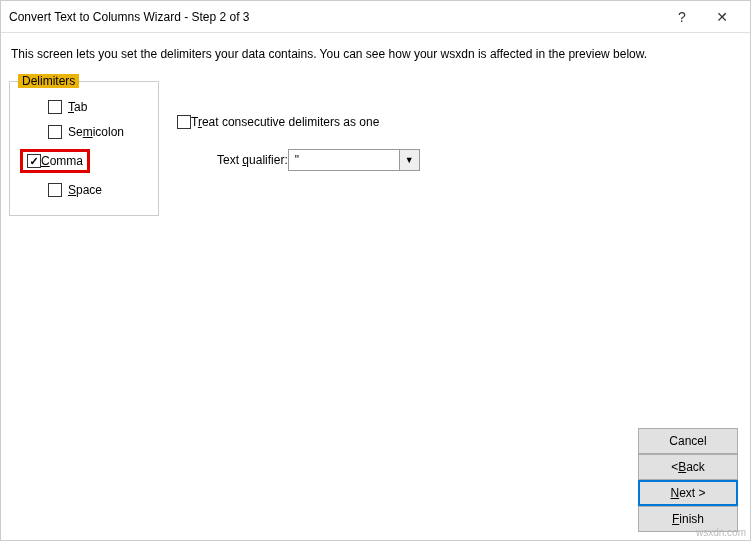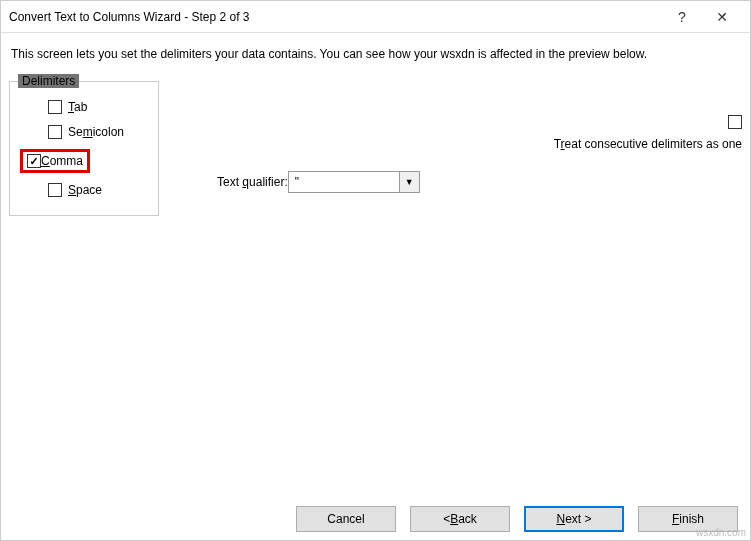--- a/index.html
+++ b/index.html
@@ -36,21 +36,21 @@
     .fieldset {
       border: 1px solid #ccc;
       padding: 10px 10px 10px 10px;
       position: relative;
       margin-top: 6px;
     }
     .fieldset-legend {
       position: absolute;
       top: -8px;
       left: 8px;
-      background: #737373;
+      background: #eab308;
       padding: 0 4px;
       font-size: 12px;
     }
     .delimiters-box { width: 150px; }
     .checkbox-row {
       display: flex;
       align-items: center;
       gap: 6px;
       margin: 5px 0;
       height: 20px;
@@ -77,21 +77,21 @@
       display: inline-flex;
       align-items: center;
     }
     .other-input {
       width: 40px;
       height: 20px;
       border: 1px solid #999;
       margin-left: 10px;
     }
     .right-col { flex: 1; padding-top: 40px; }
-    .consec-row { display: flex; align-items: flex-end; gap: 8px; margin-bottom: 20px; flex-direction: column; }
+    .consec-row { display: flex; align-items: flex-end; margin-bottom: 20px; }
     .qualifier-row { display: flex; align-items: center; gap: 0; margin-left: 40px; }
     .qualifier-select {
       display: flex;
       align-items: center;
       border: 1px solid #999;
       height: 22px;
     }
     .qualifier-select .sel-val { width: 110px; padding: 0 6px; font-size: 12px; }
     .qualifier-select .sel-btn {
       width: 20px;
@@ -137,21 +137,21 @@
       padding: 0 6px;
       margin-top: 2px;
       font-size: 10px;
       color: #888;
     }
     .button-row {
       position: absolute;
       bottom: 8px;
       right: 12px;
       display: flex;
-      gap: 14px;
+      flex-direction: column;
     }
     .btn {
       width: 100px;
       height: 26px;
       border: 1px solid #adadad;
       background: #e1e1e1;
       display: flex;
       align-items: center;
       justify-content: center;
       font-size: 12px;

